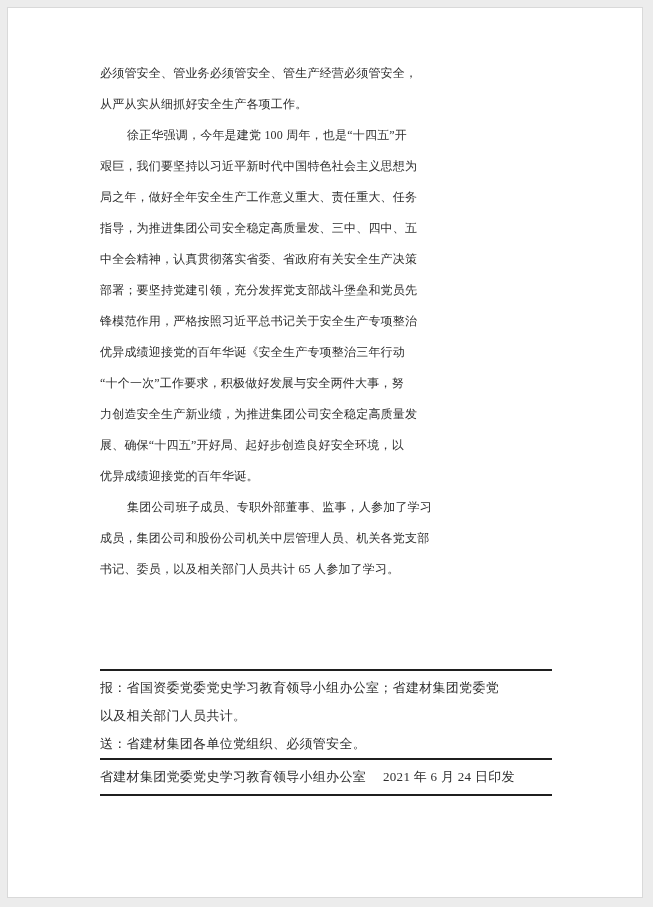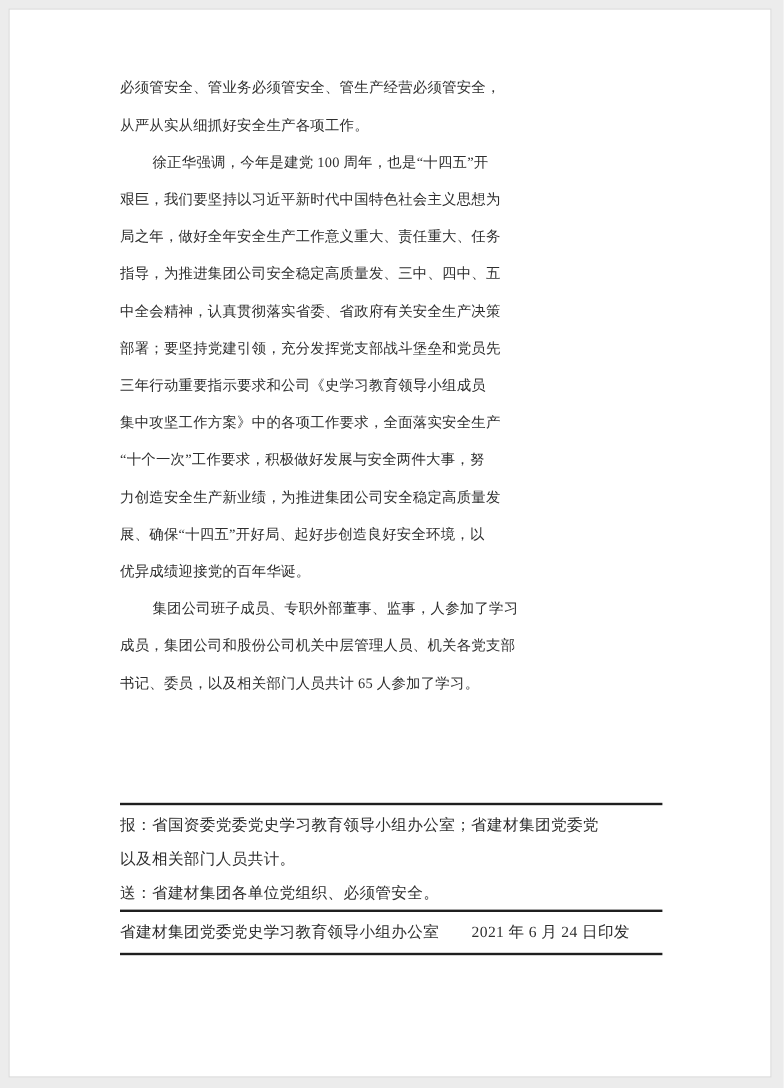--- a/index.html
+++ b/index.html
@@ -43,38 +43,38 @@
     line-height: 28px;
   }
   .colophon {
     border-top: 2px solid #1f1f1f;
     border-bottom: 2px solid #1f1f1f;
     line-height: 34px;
     display: flex;
     align-items: baseline;
     white-space: nowrap;
   }
-  .colophon .date { margin-left: 27px; }
+  .colophon .date { margin-left: 17px; }
 </style>
 </head>
 <body>
 
 <div class="page">
 
   <div class="body-text">
     <div class="line">必须管安全、管业务必须管安全、管生产经营必须管安全，</div>
     <div class="line">从严从实从细抓好安全生产各项工作。</div>
     <div class="line indent">徐正华强调，今年是建党 100 周年，也是“十四五”开</div>
     <div class="line">艰巨，我们要坚持以习近平新时代中国特色社会主义思想为</div>
     <div class="line">局之年，做好全年安全生产工作意义重大、责任重大、任务</div>
     <div class="line">指导，为推进集团公司安全稳定高质量发、三中、四中、五</div>
     <div class="line">中全会精神，认真贯彻落实省委、省政府有关安全生产决策</div>
     <div class="line">部署；要坚持党建引领，充分发挥党支部战斗堡垒和党员先</div>
-    <div class="line">三年行动重要指示要求和公司《史学习教育领导小组成员</div>
-    <div class="line">集中攻坚工作方案》中的各项工作要求，全面落实安全生产</div>
+    <div class="line">锋模范作用，严格按照习近平总书记关于安全生产专项整治</div>
+    <div class="line">优异成绩迎接党的百年华诞《安全生产专项整治三年行动</div>
     <div class="line">“十个一次”工作要求，积极做好发展与安全两件大事，努</div>
     <div class="line">力创造安全生产新业绩，为推进集团公司安全稳定高质量发</div>
     <div class="line">展、确保“十四五”开好局、起好步创造良好安全环境，以</div>
     <div class="line">优异成绩迎接党的百年华诞。</div>
     <div class="line indent">集团公司班子成员、专职外部董事、监事，人参加了学习</div>
     <div class="line">成员，集团公司和股份公司机关中层管理人员、机关各党支部</div>
     <div class="line">书记、委员，以及相关部门人员共计 65 人参加了学习。</div>
   </div>
 
   <div class="doc-footer">

